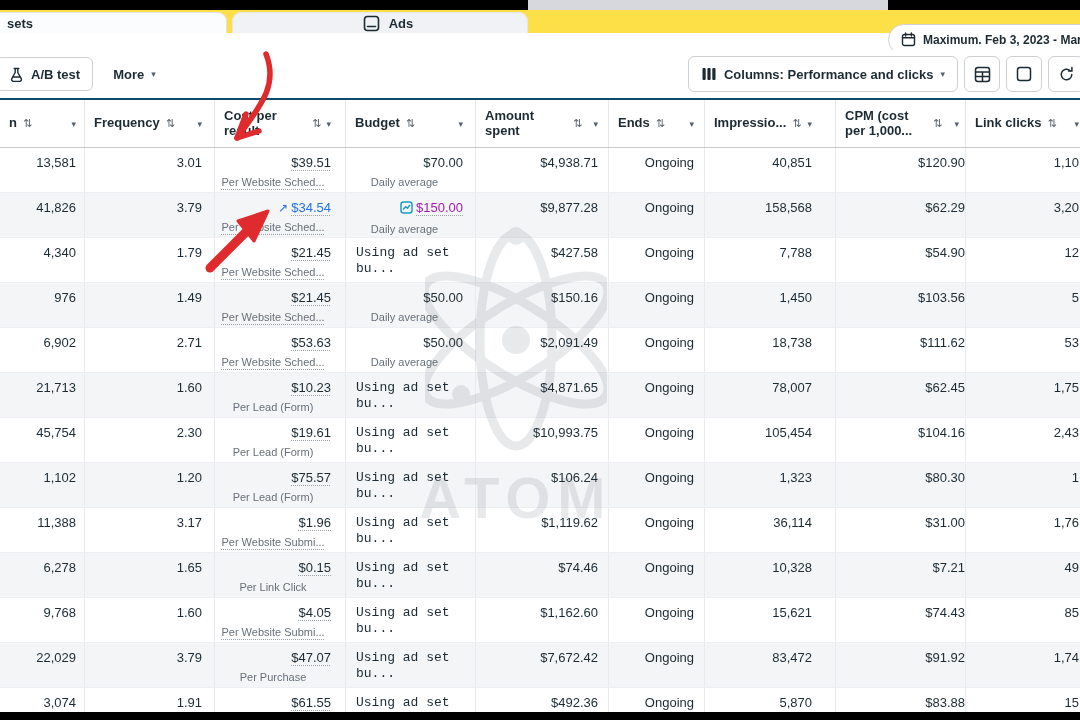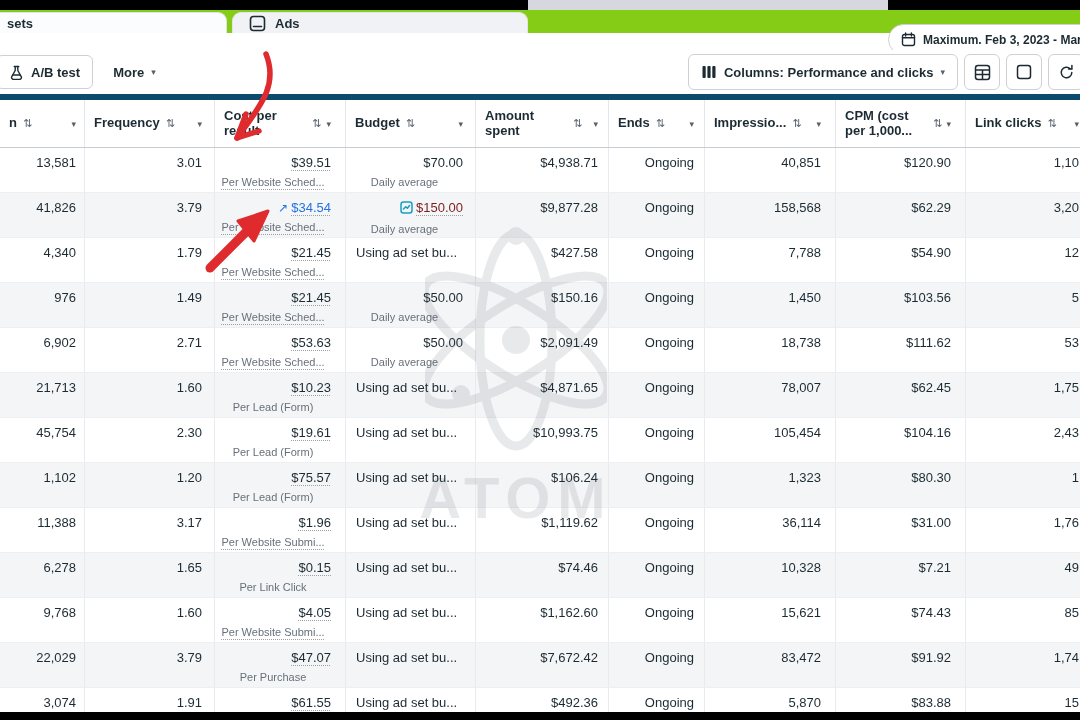--- a/index.html
+++ b/index.html
@@ -6,28 +6,28 @@
   body { background:#2a2a2a; font-family:"Liberation Sans", sans-serif; }
   .screen { position:relative; width:1080px; height:720px; overflow:hidden; background:#fff; color:#1c2b33; }
 
   
   .topstrip { position:absolute; top:0; left:0; width:100%; height:10px; display:flex; z-index:3; }
   .seg-a { width:528px; background:#000; }
   .seg-b { width:360px; background:#d6d8dd; }
   .seg-c { flex:1; background:#000; }
 
   
-  .tabstrip { position:absolute; top:10px; left:0; width:100%; height:23px; background:#84cc16; z-index:2; }
+  .tabstrip { position:absolute; top:10px; left:0; width:100%; height:23px; background:#fde047; z-index:2; }
   .tab { position:absolute; top:2px; bottom:0; border-radius:9px 9px 0 0; display:flex; align-items:center; font-size:13px; font-weight:700; color:#1c2b33; cursor:pointer; }
   .tab-sets { left:-40px; width:267px; background:#fbfcfd; border:1px solid #e0e2e6; border-bottom:none; padding-left:46px; }
-  .tab-ads { left:232px; width:296px; background:#f1f2f5; border:1px solid #e3e5e8; border-bottom:none; padding-left:16px; gap:9px; }
+  .tab-ads { left:232px; width:296px; background:#f1f2f5; border:1px solid #e3e5e8; border-bottom:none; padding-left:16px; gap:9px;justify-content:center; }
   .date-btn { position:absolute; left:888px; top:14px; height:31px; width:270px; background:#fff; border:1px solid #ced0d4; border-radius:16px; display:flex; align-items:center; gap:7px; padding:0 12px; font-size:12px; font-weight:600; color:#1c2b33; cursor:pointer; }
 
   
-  .toolbar { position:absolute; top:50px; left:0; width:100%; height:50px; background:#fff; border-bottom:6px solid #0c4a6e; display:flex; align-items:center; padding:0 12px; gap:12px; z-index:2; }
+  .toolbar { position:absolute; top:50px; left:0; width:100%; height:50px; background:#fff; border-bottom:2px solid #0c4a6e; display:flex; align-items:center; padding:0 12px; gap:12px; z-index:2; }
   .btn { display:flex; align-items:center; gap:7px; font-size:13px; font-weight:600; color:#1c2b33; background:#fff; border:1px solid #ced0d4; border-radius:6px; height:34px; padding:0 12px; cursor:pointer; }
   .btn-ab { margin-left:-16px; }
   .btn-ghost { border:none; background:transparent; height:34px; padding:0 8px; }
   .caret { font-family:"DejaVu Sans", sans-serif; font-size:9px; color:#55606a; }
   .toolbar-right { margin-left:auto; display:flex; align-items:flex-end; gap:6px; }
   .icon-btn { width:36px; height:36px; border:1px solid #ced0d4; border-radius:6px; background:#fff; display:flex; align-items:center; justify-content:center; flex:none; cursor:pointer; }
   .icon-btn.cut { margin-right:-16px; }
   .btn-columns { height:36px; }
 
   
@@ -44,31 +44,31 @@
   .td { border-right:1px solid #e8eaee; padding-top:7px; font-size:13px; color:#1c2b33; line-height:16px; }
   .num { text-align:right; }
   .sub { font-size:11px; color:#67707a; margin-top:3px;text-align:center; }
 
   .c-result { width:85px;  padding-right:8px; }
   .c-freq   { width:130px; padding-right:12px; }
   .c-cost   { width:131px; padding-right:14px; }
   .c-budget { width:130px; padding-right:12px; }
   .c-spent  { width:133px; padding-right:10px; }
   .c-ends   { width:96px;  padding-right:10px; }
-  .c-imp    { width:131px; padding-right:14px; }
-  .c-cpm    { width:130px; padding-right:14px; }
+  .c-imp    { width:131px; padding-right:23px; }
+  .c-cpm    { width:130px; }
   .c-link   { width:160px; padding-right:46px; }
 
   .dotted { text-decoration:underline dotted #98a0a8; text-underline-offset:3px; text-decoration-thickness:1px; }
   .cost-value.blue { color:#2374e1; }
   .trend { color:#2374e1; margin-right:3px; font-family:"DejaVu Sans", sans-serif; font-size:12px; }
-  .budget-line.edited { color:#7f1d1d; }
+  .budget-line.edited { color:#a21caf; }
   .budget-line .bicon { display:none; vertical-align:-2px; margin-right:3px; }
   .budget-line.edited .bicon { display:inline-block; }
-  .c-budget.adset { text-align:left; padding-left:10px; }
+  .c-budget.adset { text-align:left; padding-left:10px;font-family:Liberation Mono, monospace; }
 
   
   .watermark { position:absolute; left:388px; top:218px; width:256px; text-align:center; opacity:0.12; z-index:5; pointer-events:none; color:#45525c; }
   .wm-text { font-size:58px; font-weight:700; letter-spacing:7px; margin-top:2px; }
 
   
   .annotations { position:absolute; top:0; left:0; z-index:9; pointer-events:none; }
   .bottomstrip { position:absolute; bottom:0; left:0; width:100%; height:8px; background:#000; z-index:8; }
 
   svg.ic { display:block; }

